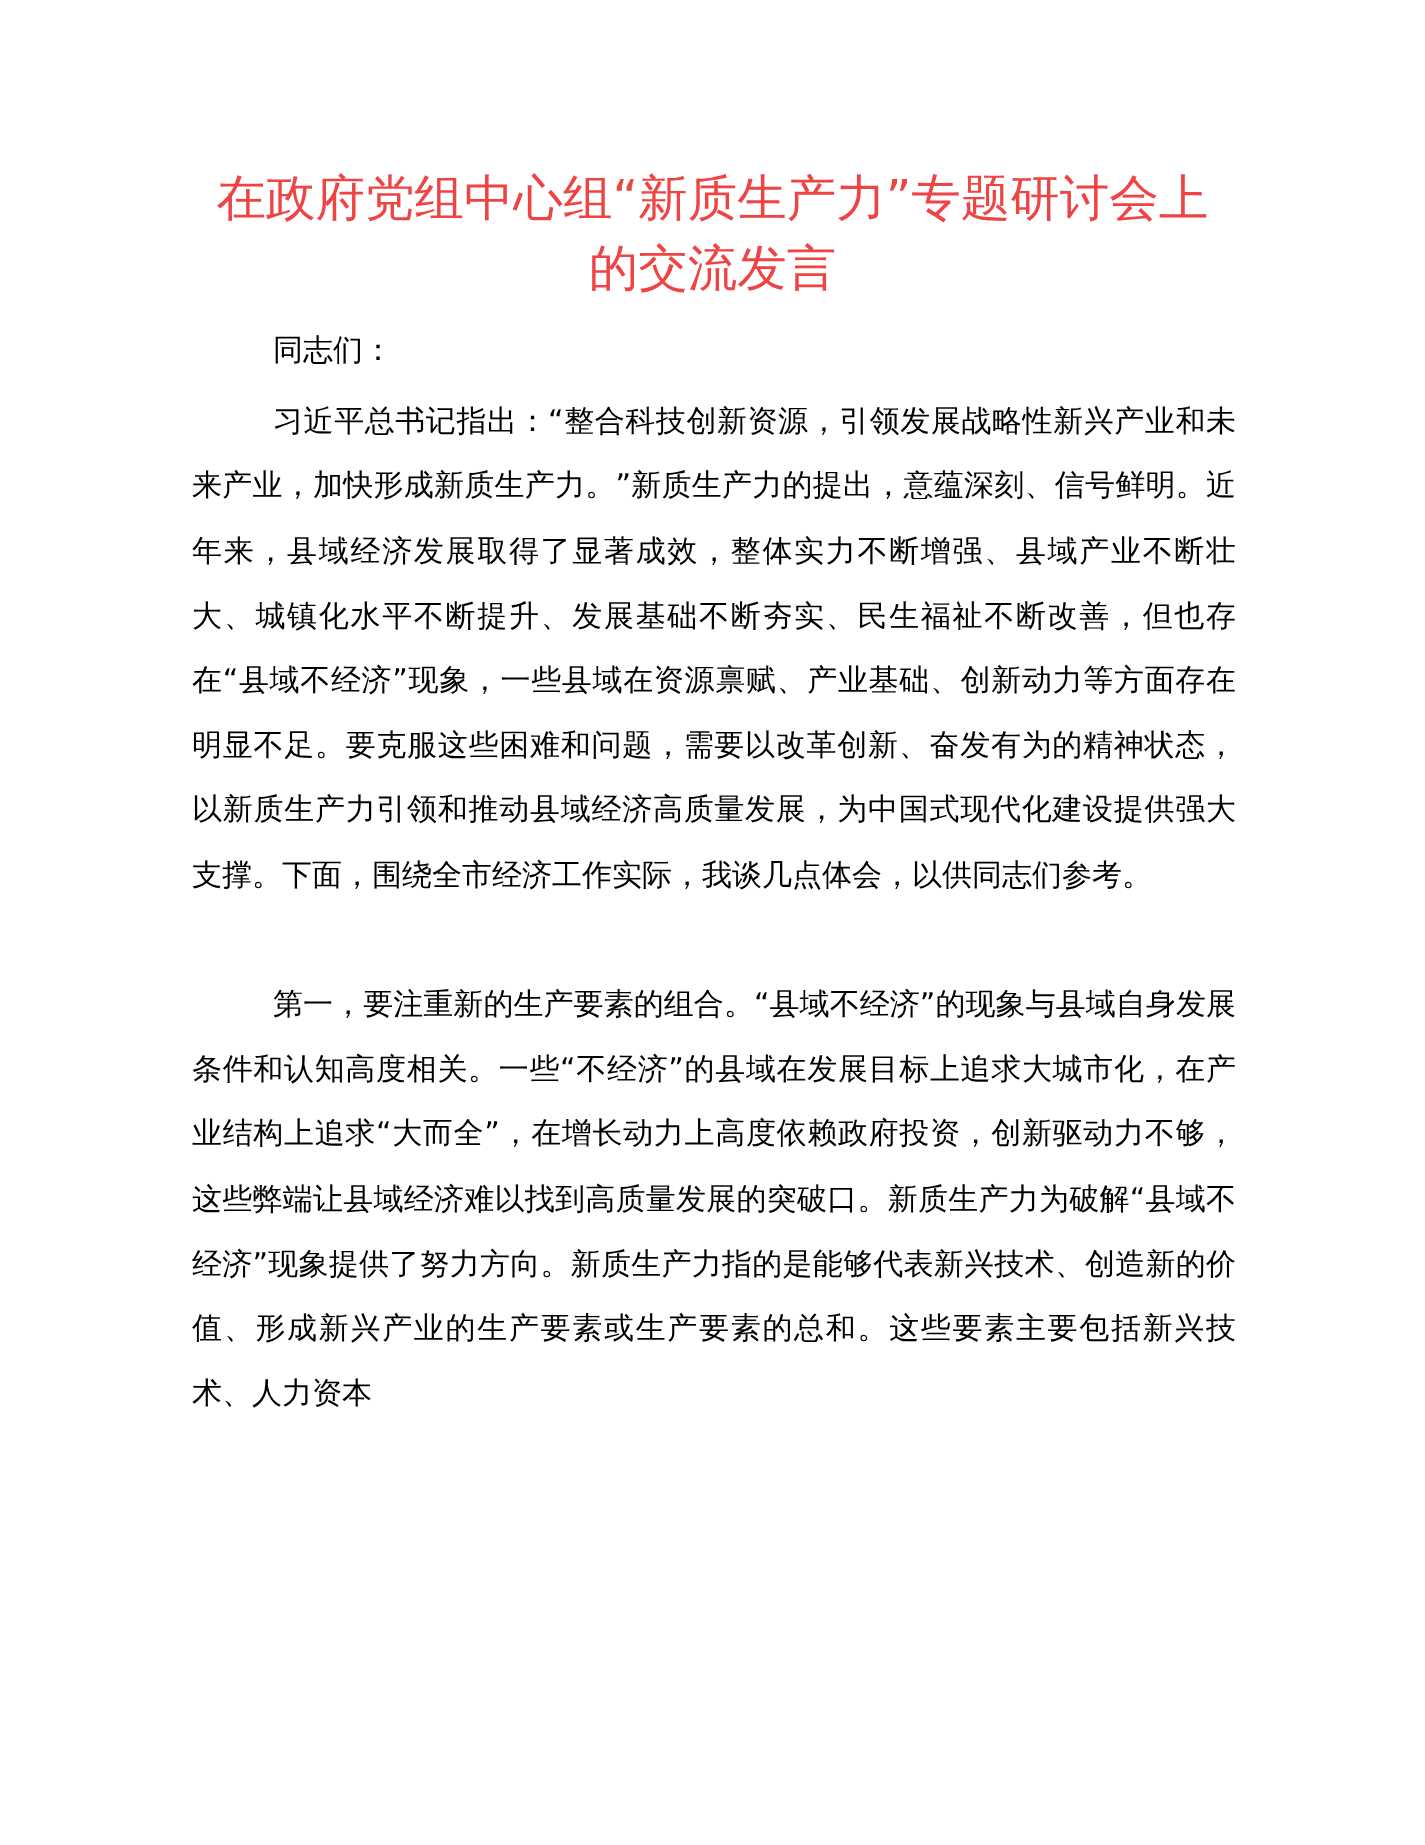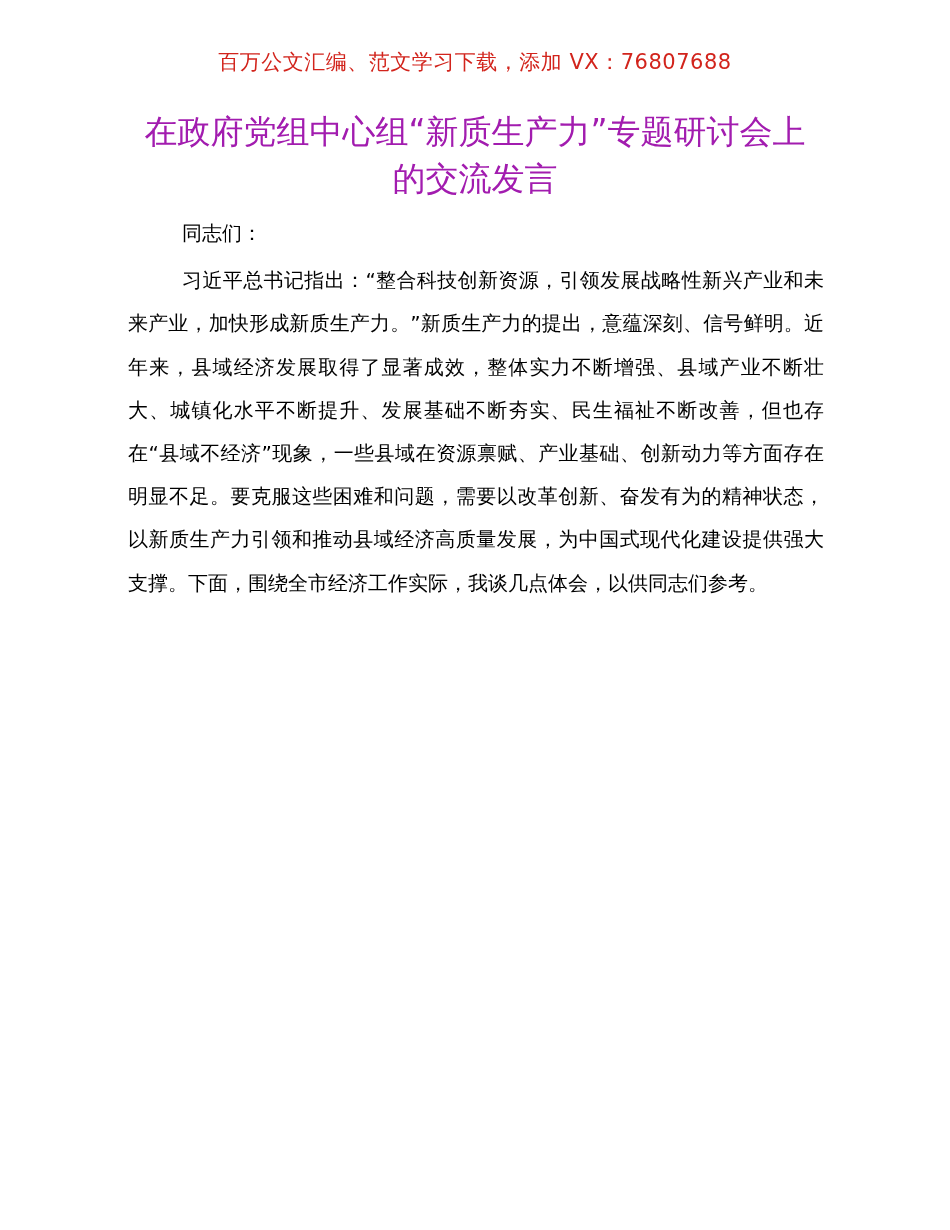--- a/index.html
+++ b/index.html
@@ -29,21 +29,21 @@
     white-space: nowrap;
   }
   .doc-title {
     position: absolute;
     top: 108px;
     left: 128px;
     width: 694px;
     text-align: center;
     font-size: 33px;
     line-height: 47px;
-    color: #a21caf;
+    color: #ef4444;
     font-family: "DejaVu Sans", "Liberation Sans", sans-serif;
     letter-spacing: 0px;
   }
   .body-block {
     position: absolute;
     top: 212px;
     left: 128px;
     width: 696px;
   }
   .para {
@@ -65,28 +65,28 @@
   }
   .spacer-line {
     height: 43.2px;
   }
 </style>
 </head>
 <body>
 
 <div class="page">
 
-  <div class="promo-header">百万公文汇编、范文学习下载，添加 VX：76807688</div>
 
   <div class="doc-title">在政府党组中心组“新质生产力”专题研讨会上的交流发言</div>
 
   <div class="body-block">
 
     <p class="para indent">同志们：</p>
 
     <p class="para indent">习近平总书记指出：“整合科技创新资源，引领发展战略性新兴产业和未来产业，加快形成新质生产力。”新质生产力的提出，意蕴深刻、信号鲜明。近年来，县域经济发展取得了显著成效，整体实力不断增强、县域产业不断壮大、城镇化水平不断提升、发展基础不断夯实、民生福祉不断改善，但也存在“县域不经济”现象，一些县域在资源禀赋、产业基础、创新动力等方面存在明显不足。要克服这些困难和问题，需要以改革创新、奋发有为的精神状态，以新质生产力引领和推动县域经济高质量发展，为中国式现代化建设提供强大支撑。下面，围绕全市经济工作实际，我谈几点体会，以供同志们参考。</p>
 
     <div class="spacer-line"></div>
 
+    <p class="para indent">第一，要注重新的生产要素的组合。“县域不经济”的现象与县域自身发展条件和认知高度相关。一些“不经济”的县域在发展目标上追求大城市化，在产业结构上追求“大而全”，在增长动力上高度依赖政府投资，创新驱动力不够，这些弊端让县域经济难以找到高质量发展的突破口。新质生产力为破解“县域不经济”现象提供了努力方向。新质生产力指的是能够代表新兴技术、创造新的价值、形成新兴产业的生产要素或生产要素的总和。这些要素主要包括新兴技术、人力资本</p>
 
   </div>
 
 </div>
 
 </body></html>

